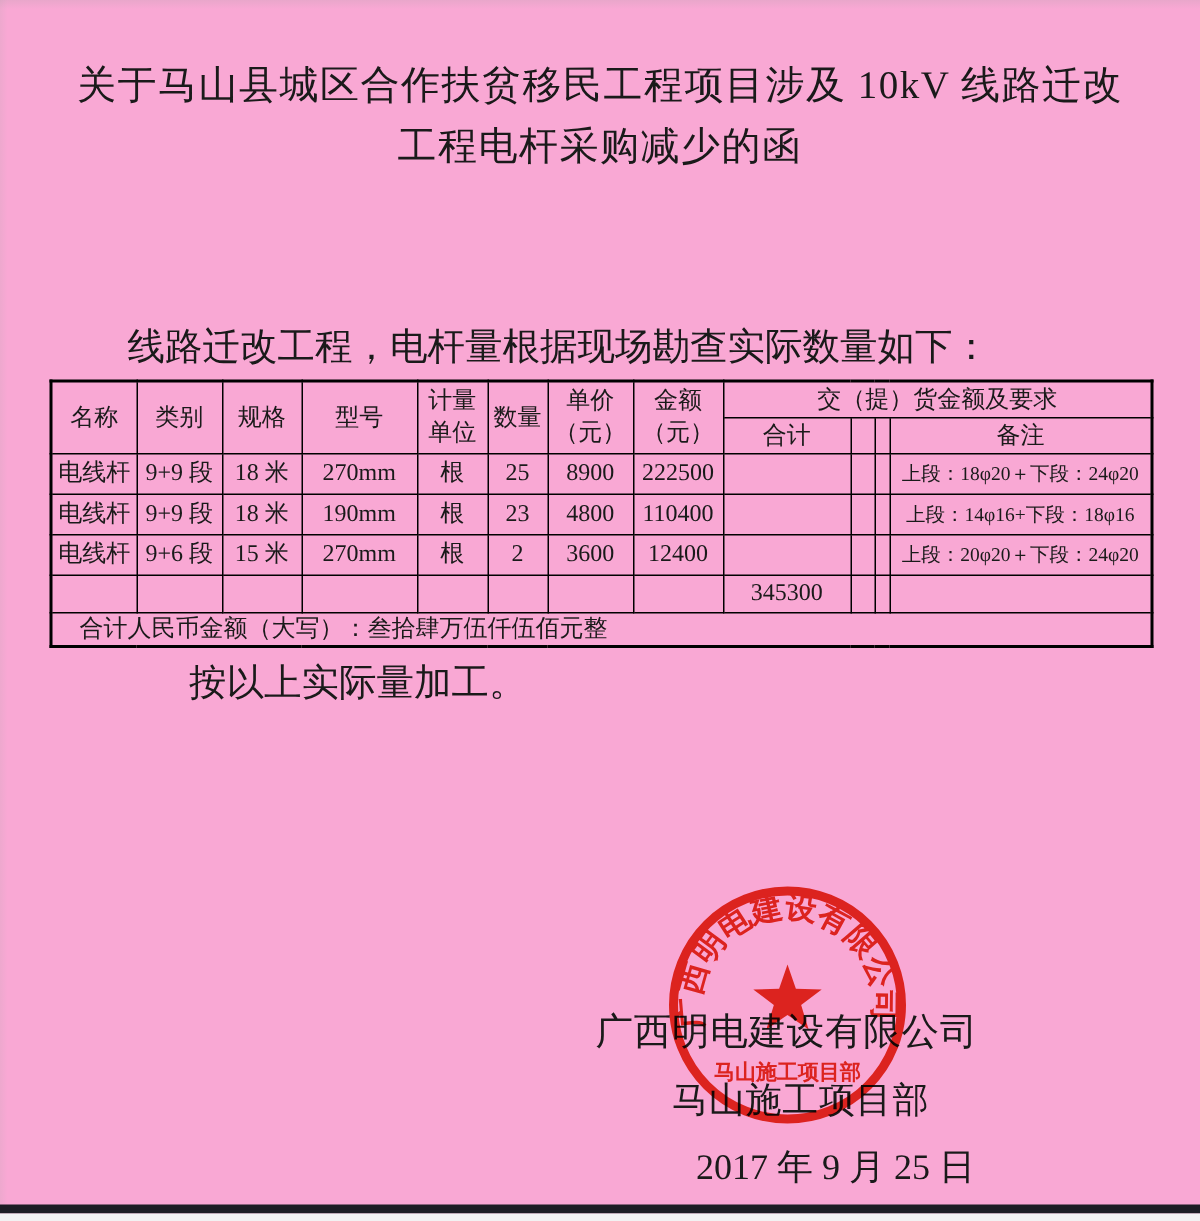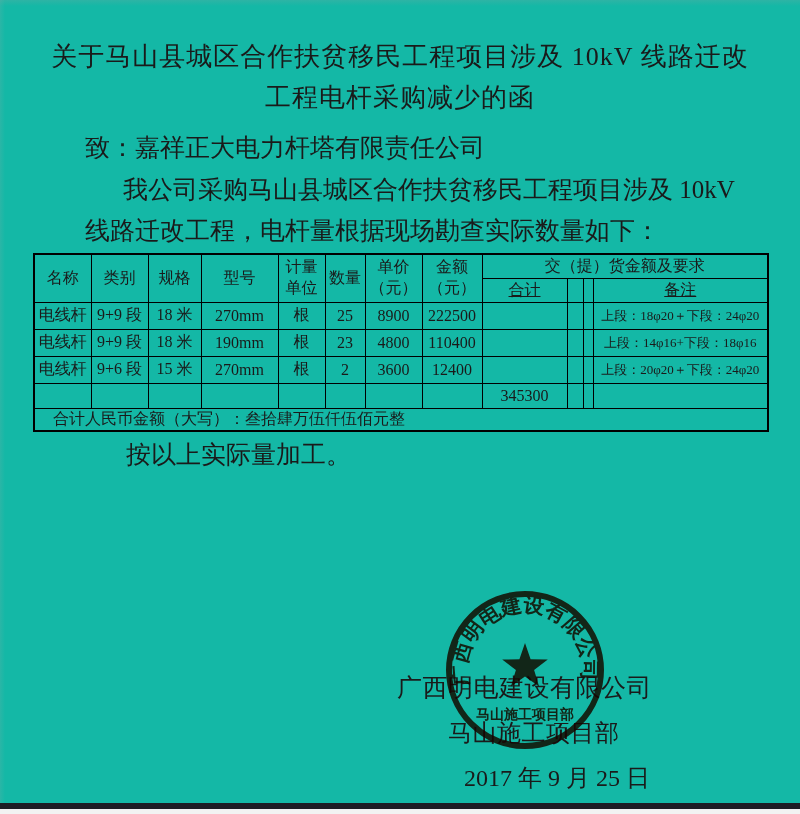--- a/index.html
+++ b/index.html
@@ -1,21 +1,21 @@
 <!DOCTYPE html>
 <html><head>
 <meta charset="utf-8">
 <style>
   * { margin: 0; padding: 0; box-sizing: border-box; }
   html, body { background: #ffffff; }
   .page {
     position: relative;
     width: 800px;
     height: 814px;
-    background: #14b8a6;
+    background: #f9a8d4;
     font-family: "Liberation Serif", "DejaVu Serif", serif;
     color: #1a1a1a;
     overflow: hidden;
   }
   
   .page::before {
     content: "";
     position: absolute; inset: 0;
     background:
       linear-gradient(to bottom, rgba(160,160,160,.18), rgba(255,255,255,0) 6px),
@@ -49,21 +49,21 @@
   }
   table.sheet td {
     border: 1px solid #000;
     text-align: center;
     vertical-align: middle;
     padding: 0 1px;
     overflow: hidden;
     white-space: pre-line;
   }
   table.sheet tr.hdr1 td { height: 24px; }
-  table.sheet tr.hdr2 td { height: 24px; text-decoration: underline; }
+  table.sheet tr.hdr2 td { height: 24px; }
   table.sheet tr.data td { height: 27px; white-space: nowrap; }
   table.sheet tr.total td { height: 25px; }
   table.sheet tr.caps td {
     height: 23px;
     text-align: left;
     padding-left: 18px;
     white-space: nowrap;
   }
   table.sheet td.remark { font-size: 13px; letter-spacing: 0; }
 
@@ -92,22 +92,20 @@
   }
 </style>
 </head>
 <body>
 
 <div class="page">
 
   <div class="title">关于马山县城区合作扶贫移民工程项目涉及 10kV 线路迁改
 工程电杆采购减少的函</div>
 
-  <div class="line recipient">致：嘉祥正大电力杆塔有限责任公司</div>
-  <div class="line body-line1">我公司采购马山县城区合作扶贫移民工程项目涉及 10kV</div>
   <div class="line body-line2">线路迁改工程，电杆量根据现场勘查实际数量如下：</div>
 
   <table class="sheet">
     <colgroup>
       <col style="width:57px">
         <col style="width:57px">
         <col style="width:53px">
         <col style="width:77px">
       <col style="width:47px">
         <col style="width:40px">

